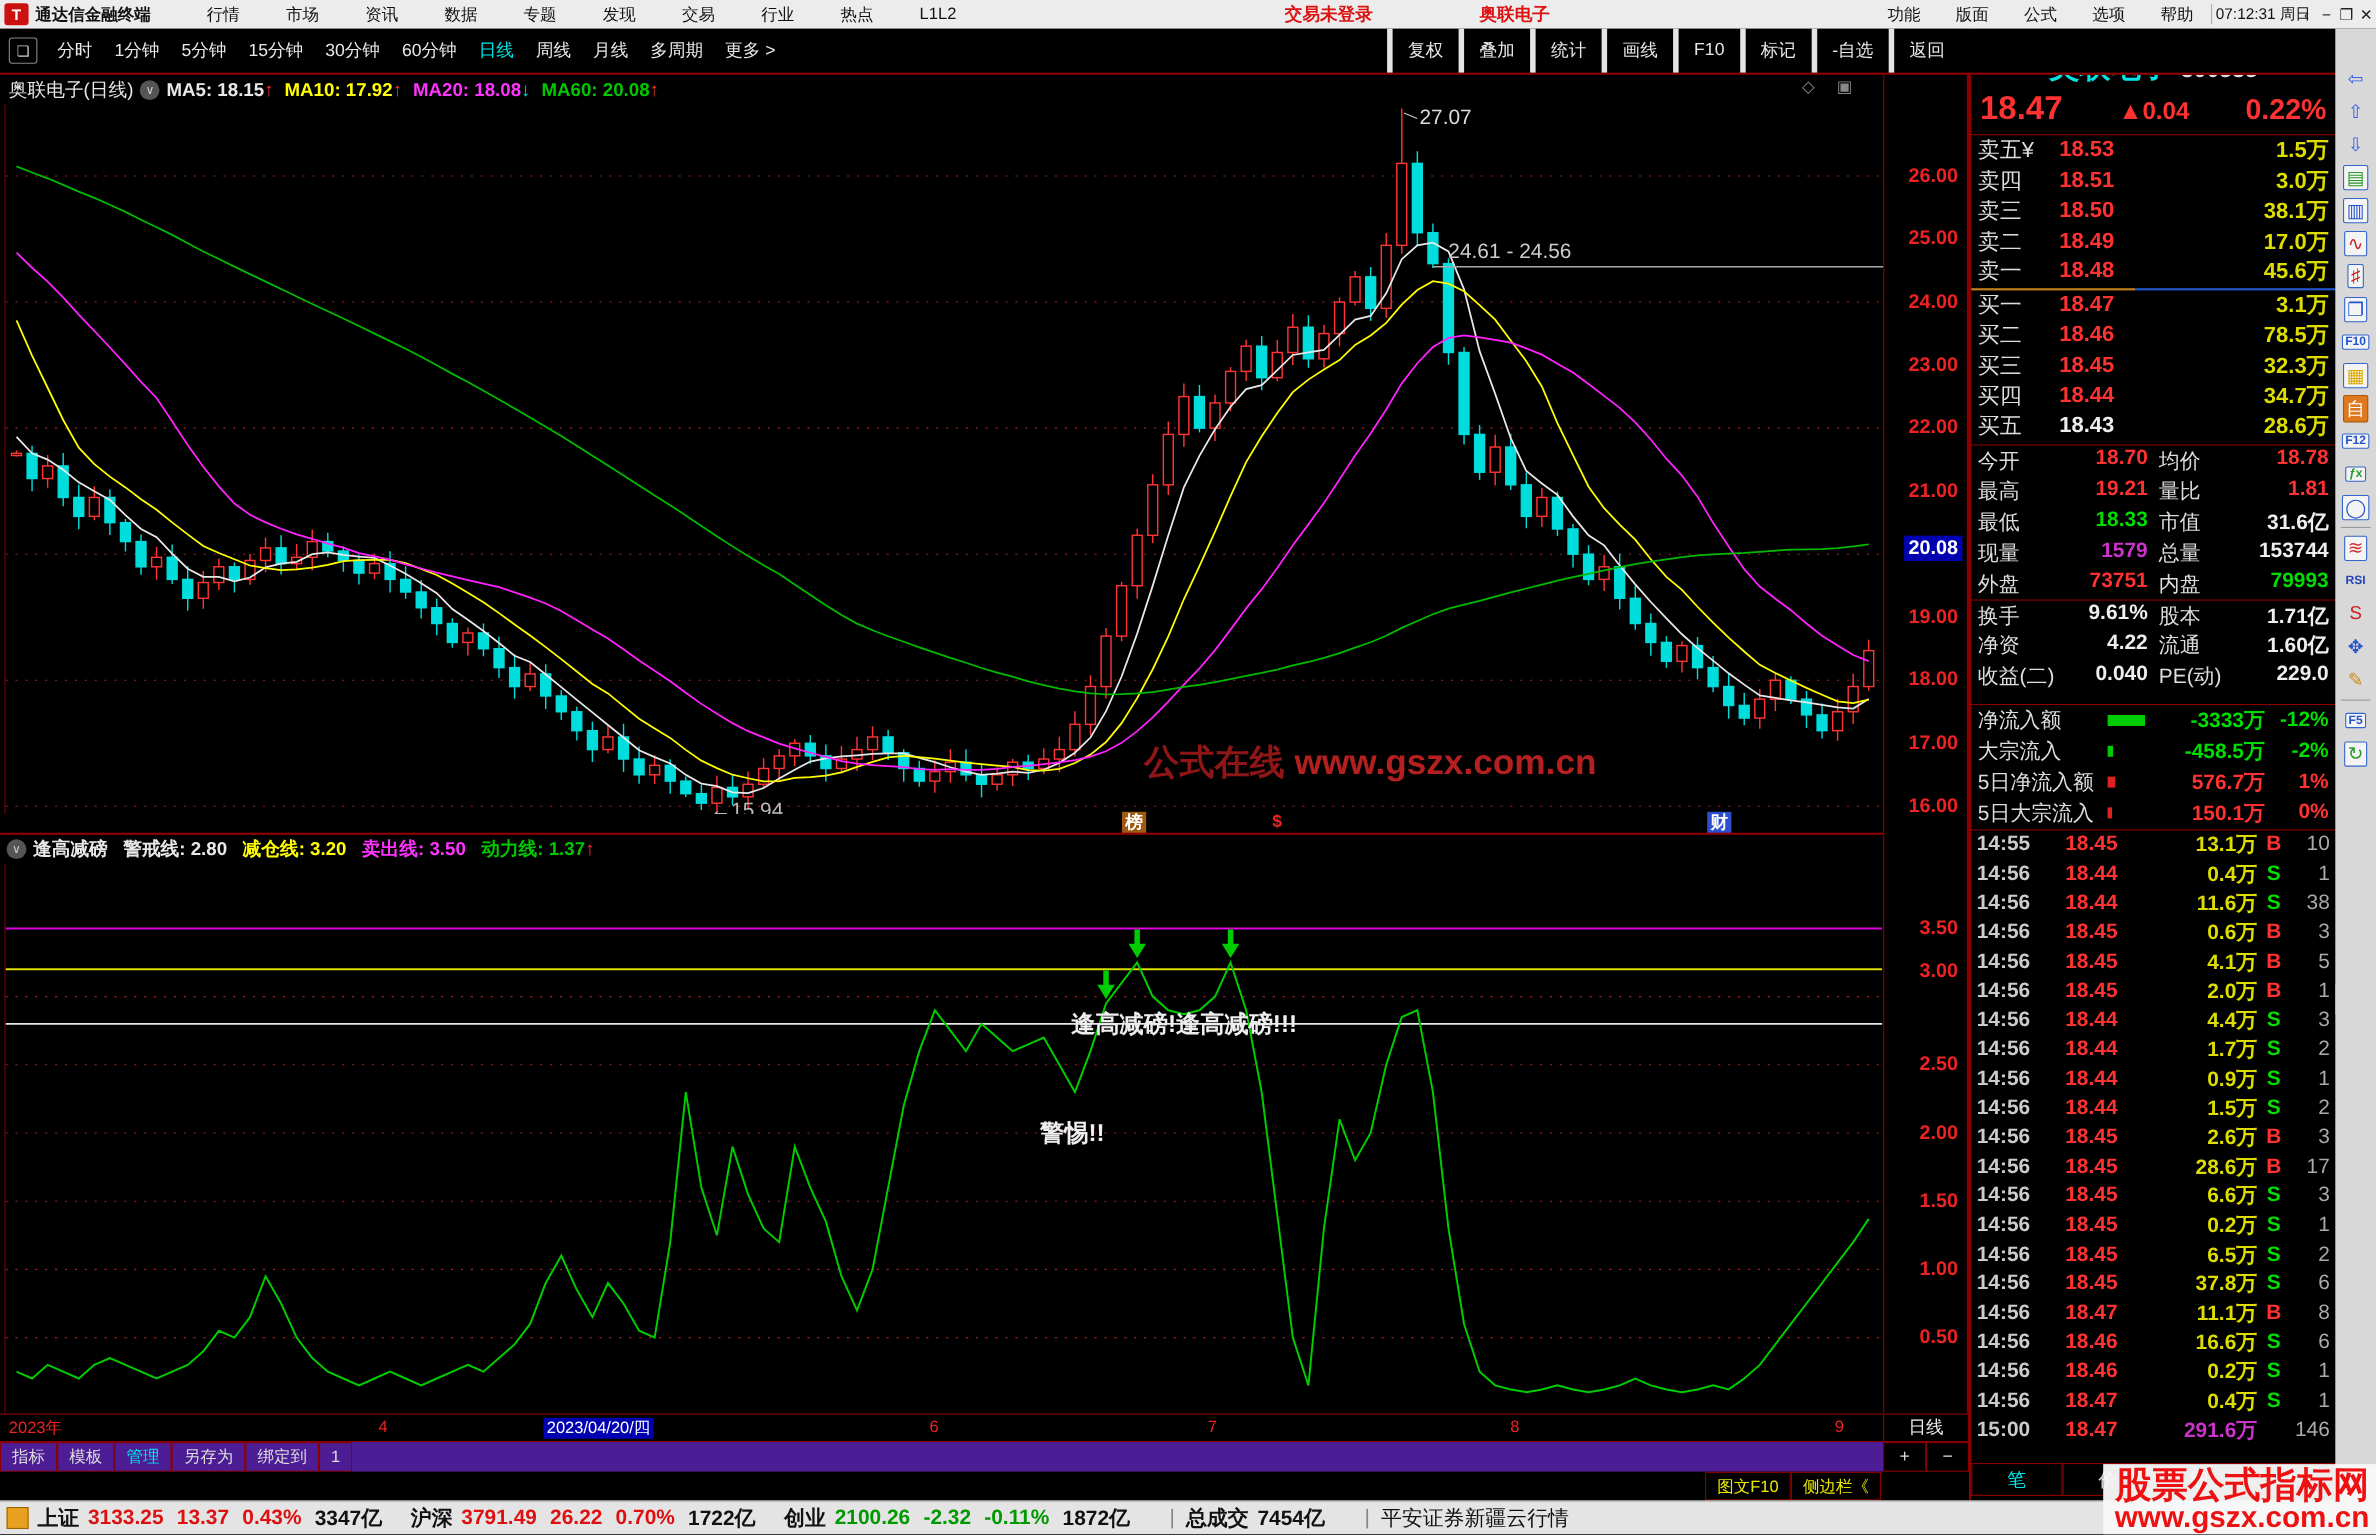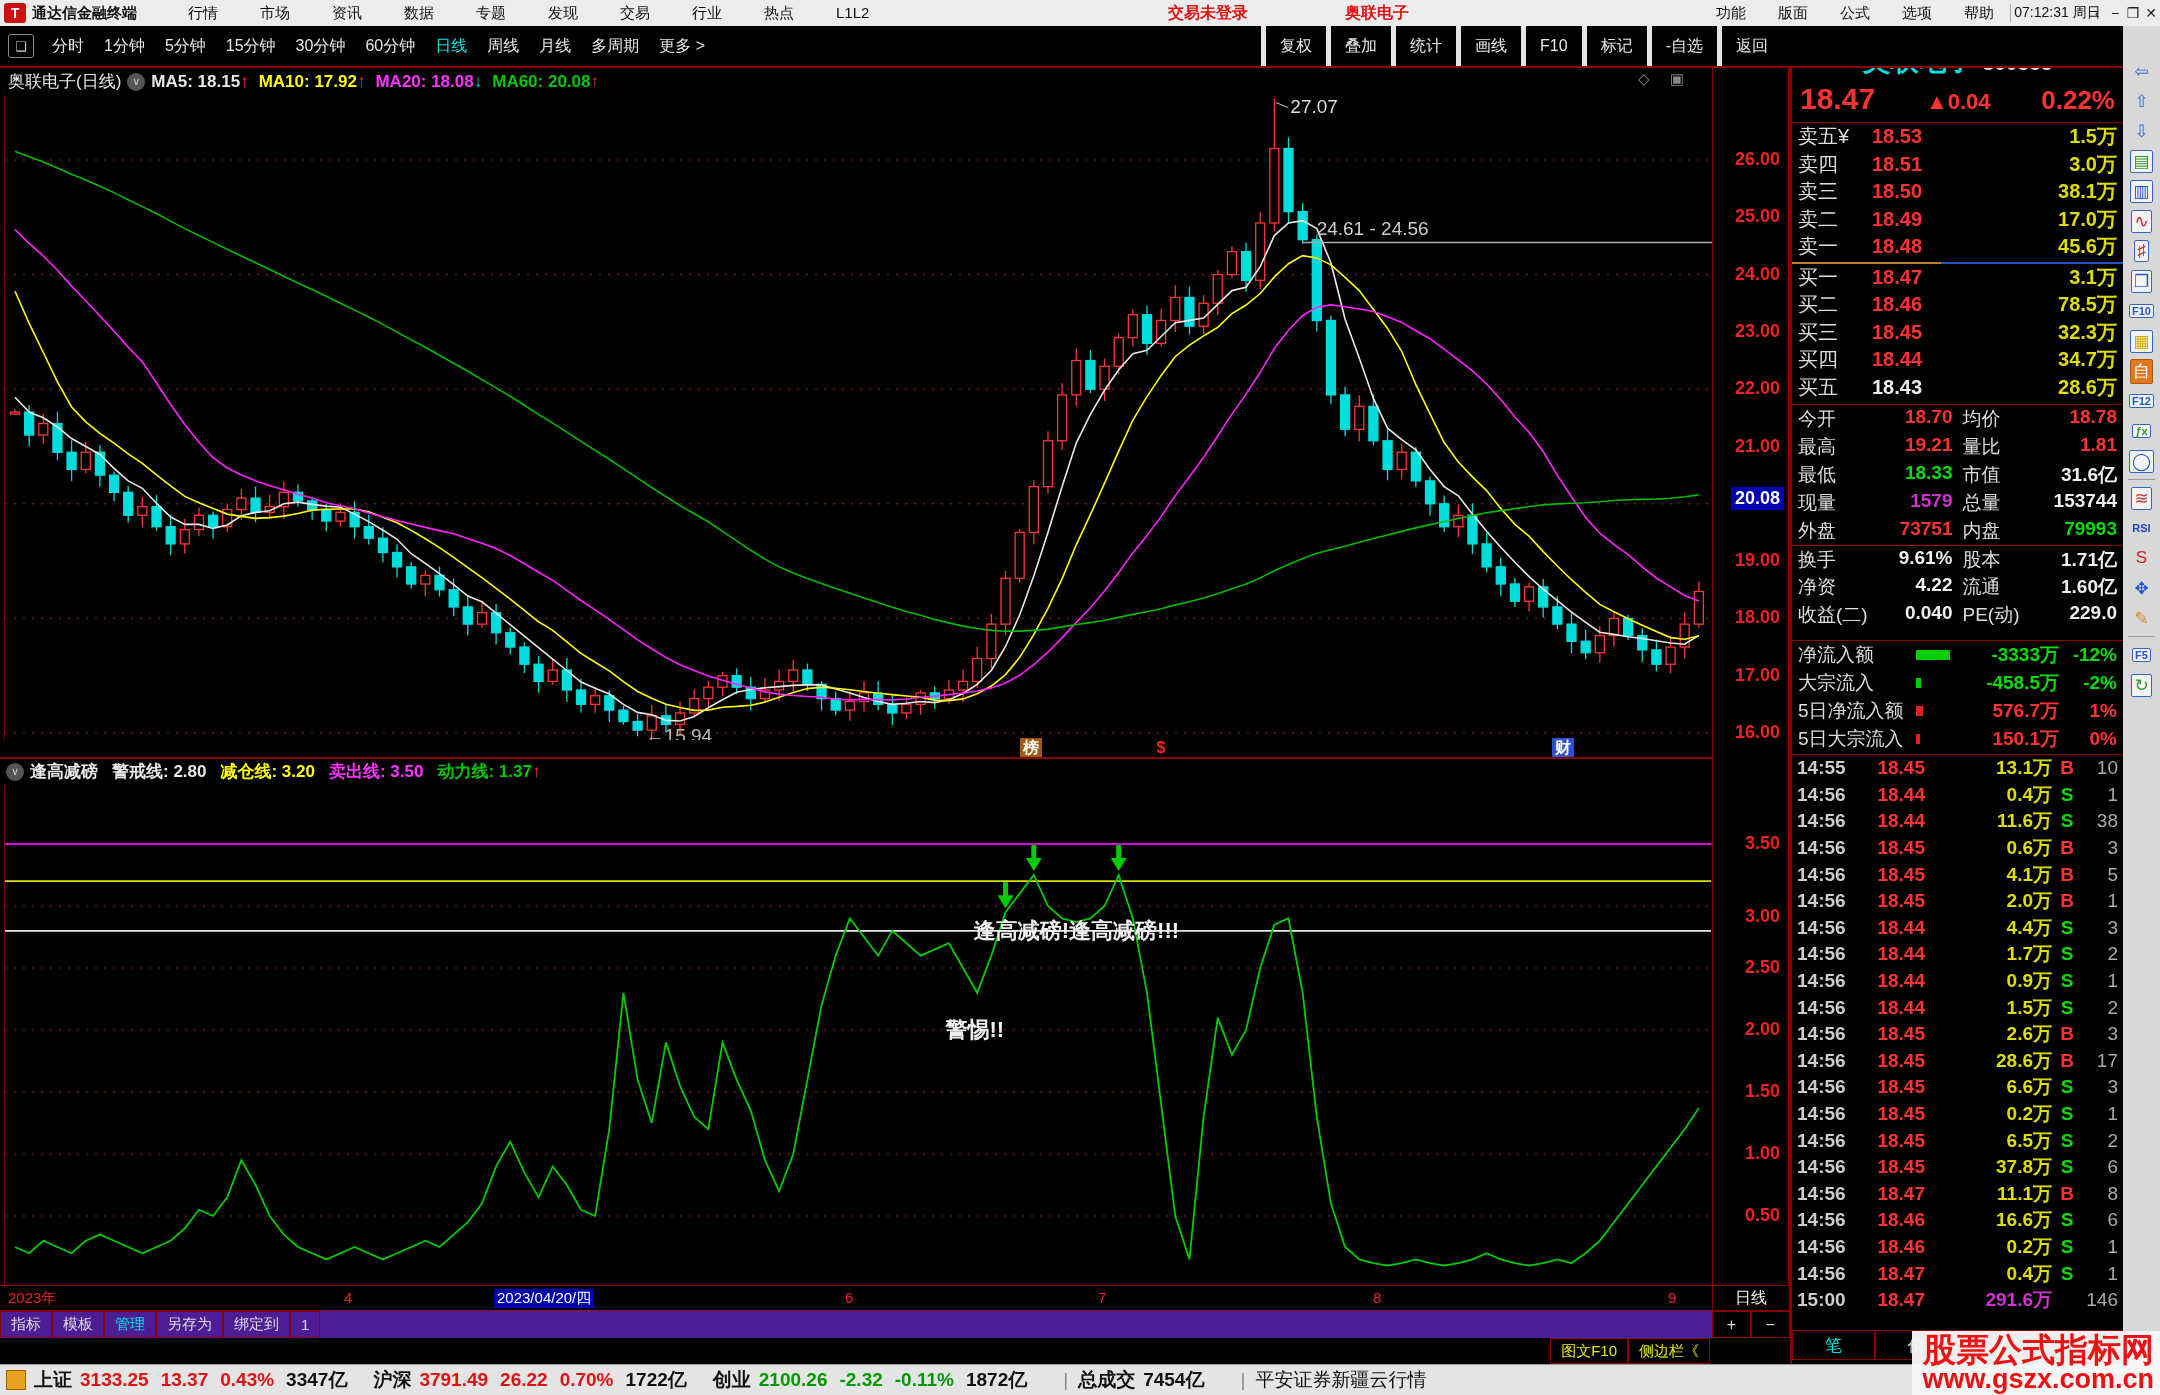--- a/index.html
+++ b/index.html
@@ -478,20 +478,23 @@
         <polyline points="10,302.2 24.15,317.1 38.3,322.8 52.45,332.0 66.6,343.5 80.75,351.5 94.9,359.5 109.05,373.3 123.2,385.9 137.35000000000002,393.3 151.5,408.2 165.65,422.0 179.8,429.4 193.95000000000002,429.4 208.1,433.4 222.25,430.0 236.4,420.8 250.55,417.4 264.70000000000005,415.7 278.85,408.8 293,407.1 307.15000000000003,409.4 321.3,411.1 335.45,412.2 349.6,419.1 363.75,426.6 377.90000000000003,435.2 392.05,444.3 406.2,458.7 420.35,468.4 434.5,478.7 448.65000000000003,489.6 462.8,501.1 476.95,506.8 491.1,518.2 505.25,529.7 519.4000000000001,541.2 533.5500000000001,552.6 547.7,564.1 561.85,575.5 576,587.0 590.15,593.3 604.3000000000001,599.0 618.45,609.4 632.6,617.4 646.75,619.7 660.9,625.4 675.0500000000001,626.0 689.2,621.4 703.35,612.8 717.5,604.8 731.65,597.3 745.8000000000001,594.5 759.95,592.7 774.1,591.6 788.25,590.4 802.4,589.9 816.5500000000001,589.9 830.7,593.9 844.85,597.9 859,602.5 873.15,606.5 887.3000000000001,609.4 901.45,608.2 915.6,606.5 929.75,607.6 943.9,604.8 958.0500000000001,598.5 972.2,589.3 986.35,575.5 1000.5,551.5 1014.65,520.0 1028.8000000000002,481.0 1042.95,437.4 1057.1000000000001,391.6 1071.25,348.1 1085.4,319.4 1099.55,295.3 1113.7,274.7 1127.8500000000001,258.7 1142,255.2 1156.15,241.5 1170.3,227.7 1184.45,225.4 1198.6000000000001,223.1 1212.75,209.4 1226.9,195.6 1241.05,192.2 1255.2,171.6 1269.3500000000001,140.6 1283.5,128.0 1297.65,125.6 1311.8,133.6 1325.95,168.0 1340.1000000000001,224.2 1354.25,263.1 1368.4,303.4 1382.55,333.2 1396.7,344.6 1410.8500000000001,354.9 1425,374.4 1439.15,391.6 1453.3,400.8 1467.45,419.1 1481.6000000000001,436.3 1495.75,452.3 1509.9,467.2 1524.05,481.6 1538.2,494.2 1552.3500000000001,505.6 1566.5,517.1 1580.65,527.4 1594.8,537.2 1608.95,539.4 1623.1000000000001,541.7 1637.25,543.5 1651.4,545.7 1665.55,548.0 1679.7,549.2 1693.8500000000001,540.4" fill="none" stroke="#e8e8e8" stroke-width="1.6"></polyline>
         <polyline points="10,196.2 24.15,228.3 38.3,257.5 52.45,286.8 66.6,312.0 80.75,326.9 94.9,338.3 109.05,348.1 123.2,358.9 137.35000000000002,368.4 151.5,379.9 165.65,390.8 179.8,401.4 193.95000000000002,407.7 208.1,413.4 222.25,419.1 236.4,421.4 250.55,423.4 264.70000000000005,422.6 278.85,421.1 293,418.5 307.15000000000003,415.1 321.3,414.2 335.45,414.0 349.6,414.0 363.75,416.8 377.90000000000003,422.3 392.05,427.7 406.2,435.4 420.35,443.8 434.5,452.6 448.65000000000003,462.4 462.8,472.7 476.95,482.7 491.1,493.3 505.25,504.2 519.4000000000001,515.4 533.5500000000001,526.8 547.7,535.4 561.85,546.9 576,558.4 590.15,567.2 604.3000000000001,575.8 618.45,586.7 632.6,596.5 646.75,603.3 660.9,609.3 675.0500000000001,612.5 689.2,615.4 703.35,615.1 717.5,612.2 731.65,611.4 745.8000000000001,610.2 759.95,607.1 774.1,602.2 788.25,597.6 802.4,593.6 816.5500000000001,592.2 830.7,593.3 844.85,594.7 859,596.5 873.15,598.2 887.3000000000001,599.6 901.45,601.0 915.6,602.2 929.75,605.1 943.9,605.6 958.0500000000001,603.9 972.2,598.7 986.35,591.0 1000.5,579.6 1014.65,562.4 1028.8000000000002,539.7 1042.95,513.4 1057.1000000000001,483.6 1071.25,449.8 1085.4,419.7 1099.55,388.2 1113.7,356.1 1127.8500000000001,325.1 1142,301.6 1156.15,280.4 1170.3,261.5 1184.45,250.1 1198.6000000000001,240.9 1212.75,232.3 1226.9,218.6 1241.05,210.0 1255.2,198.5 1269.3500000000001,181.9 1283.5,168.7 1297.65,160.6 1311.8,162.9 1325.95,169.8 1340.1000000000001,182.4 1354.25,195.6 1368.4,214.5 1382.55,233.4 1396.7,256.3 1410.8500000000001,289.6 1425,318.8 1439.15,347.5 1453.3,367.0 1467.45,381.9 1481.6000000000001,395.6 1495.75,413.4 1509.9,429.4 1524.05,441.2 1538.2,456.6 1552.3500000000001,471.0 1566.5,484.7 1580.65,497.3 1594.8,509.4 1608.95,516.8 1623.1000000000001,523.7 1637.25,530.3 1651.4,536.6 1665.55,542.6 1679.7,544.3 1693.8500000000001,541.0" fill="none" stroke="#ffff00" stroke-width="1.6"></polyline>
         <polyline points="10,134.6 24.15,148.4 38.3,161.0 52.45,175.3 66.6,191.1 80.75,205.7 94.9,220.9 109.05,236.3 123.2,252.1 137.35000000000002,266.8 151.5,288.0 165.65,309.5 179.8,329.4 193.95000000000002,347.2 208.1,362.7 222.25,373.0 236.4,379.9 250.55,385.7 264.70000000000005,390.8 278.85,394.8 293,399.2 307.15000000000003,402.9 321.3,407.8 335.45,410.8 349.6,413.7 363.75,418.0 377.90000000000003,421.8 392.05,425.6 406.2,429.0 420.35,432.4 434.5,435.6 448.65000000000003,438.7 462.8,443.5 476.95,448.3 491.1,453.6 505.25,460.5 519.4000000000001,468.8 533.5500000000001,477.3 547.7,485.4 561.85,495.3 576,505.5 590.15,514.8 604.3000000000001,524.3 618.45,534.7 632.6,544.9 646.75,553.8 660.9,562.4 675.0500000000001,569.7 689.2,575.4 703.35,581.0 717.5,585.3 731.65,589.3 745.8000000000001,593.0 759.95,596.9 774.1,599.3 788.25,600.5 802.4,601.5 816.5500000000001,602.3 830.7,604.3 844.85,604.9 859,604.3 873.15,604.8 887.3000000000001,604.9 901.45,604.0 915.6,602.2 929.75,601.3 943.9,599.6 958.0500000000001,598.0 972.2,596.0 986.35,592.9 1000.5,588.0 1014.65,580.3 1028.8000000000002,569.7 1042.95,557.2 1057.1000000000001,542.9 1071.25,527.4 1085.4,512.7 1099.55,496.0 1113.7,477.4 1127.8500000000001,458.1 1142,440.6 1156.15,421.4 1170.3,400.6 1184.45,381.7 1198.6000000000001,362.2 1212.75,341.0 1226.9,319.1 1241.05,299.1 1255.2,277.3 1269.3500000000001,253.5 1283.5,235.2 1297.65,220.5 1311.8,212.2 1325.95,209.9 1340.1000000000001,211.7 1354.25,214.0 1368.4,216.5 1382.55,221.7 1396.7,227.4 1410.8500000000001,235.7 1425,243.7 1439.15,254.1 1453.3,264.9 1467.45,275.8 1481.6000000000001,289.0 1495.75,304.5 1509.9,322.0 1524.05,337.3 1538.2,356.5 1552.3500000000001,380.3 1566.5,401.8 1580.65,422.4 1594.8,438.2 1608.95,449.3 1623.1000000000001,459.7 1637.25,471.8 1651.4,483.0 1665.55,491.9 1679.7,500.5 1693.8500000000001,506.0" fill="none" stroke="#ff22ff" stroke-width="1.6"></polyline>
         <polyline points="10,56.3 24.15,61.8 38.3,67.1 52.45,73.1 66.6,79.2 80.75,84.9 94.9,91.2 109.05,97.6 123.2,104.7 137.35000000000002,111.6 151.5,118.5 165.65,126.1 179.8,133.6 193.95000000000002,140.5 208.1,147.4 222.25,154.2 236.4,161.0 250.55,167.7 264.70000000000005,174.5 278.85,181.3 293,188.0 307.15000000000003,194.5 321.3,201.3 335.45,208.3 349.6,215.1 363.75,222.0 377.90000000000003,229.4 392.05,237.1 406.2,244.9 420.35,252.3 434.5,260.2 448.65000000000003,268.2 462.8,276.3 476.95,284.6 491.1,292.9 505.25,301.3 519.4000000000001,310.3 533.5500000000001,319.4 547.7,328.1 561.85,337.2 576,346.4 590.15,355.4 604.3000000000001,364.3 618.45,373.6 632.6,383.2 646.75,392.5 660.9,401.7 675.0500000000001,410.5 689.2,418.8 703.35,426.8 717.5,436.3 731.65,445.9 745.8000000000001,455.3 759.95,464.1 774.1,471.9 788.25,478.0 802.4,483.4 816.5500000000001,488.4 830.7,493.5 844.85,498.3 859,503.0 873.15,507.5 887.3000000000001,512.3 901.45,516.5 915.6,520.2 929.75,524.4 943.9,527.9 958.0500000000001,531.1 972.2,533.5 986.35,535.4 1000.5,536.3 1014.65,536.1 1028.8000000000002,535.4 1042.95,534.1 1057.1000000000001,531.9 1071.25,529.5 1085.4,527.6 1099.55,525.2 1113.7,522.4 1127.8500000000001,519.4 1142,516.8 1156.15,513.7 1170.3,509.9 1184.45,506.8 1198.6000000000001,503.1 1212.75,498.7 1226.9,493.7 1241.05,488.9 1255.2,482.9 1269.3500000000001,475.8 1283.5,469.5 1297.65,463.4 1311.8,458.3 1325.95,454.7 1340.1000000000001,451.3 1354.25,447.3 1368.4,443.6 1382.55,440.0 1396.7,436.4 1410.8500000000001,432.9 1425,429.6 1439.15,426.7 1453.3,423.5 1467.45,420.5 1481.6000000000001,417.8 1495.75,415.6 1509.9,413.6 1524.05,411.5 1538.2,409.9 1552.3500000000001,408.9 1566.5,408.3 1580.65,407.7 1594.8,406.7 1608.95,405.5 1623.1000000000001,404.7 1637.25,404.4 1651.4,404.1 1665.55,403.2 1679.7,401.8 1693.8500000000001,399.9" fill="none" stroke="#00bb00" stroke-width="1.6"></polyline>
         <line x1="1297.65" y1="147.51200000000006" x2="1708" y2="147.51200000000006" stroke="#aaa" stroke-width="1.5"></line>
         <text x="1311.65" y="139.51200000000006" fill="#ccc" font-size="19">24.61 - 24.56</text>
         <text x="1285.3500000000001" y="17.688999999999986" fill="#ddd" font-size="19">27.07</text>
         <line x1="1271.3500000000001" y1="7.688999999999986" x2="1283.3500000000001" y2="12.688999999999986" stroke="#ccc"></line>
         <text x="640.6" y="647.438" fill="#bbb" font-size="19">←15.94</text>
       </svg></div>
+  <div class="wm-mid">
+    <span>公式在线</span> <b>www.gszx.com.cn</b>
+  </div>
   <div class="badge" id="badge-rank">榜</div>
   <div class="badge" id="badge-money">$</div>
   <div class="badge" id="badge-fin">财</div>
 
   <div id="sub-header">
     <span class="circle-ic">∨</span>
     <span class="sh-item">逢高减磅</span>
     <span id="sh-items" style="display:flex">
         <span class="sh-item" style="color: rgb(232, 232, 232);">警戒线: 2.80</span>
         <span class="sh-item" style="color: rgb(255, 255, 0);">减仓线: 3.20</span>
@@ -528,21 +531,21 @@
       <div class="ylab" style="top: 252.9px;">23.00</div>
       <div class="ylab" style="top: 310.2px;">22.00</div>
       <div class="ylab" style="top: 367.5px;">21.00</div>
       <div class="ylab" style="top: 424.8px;">20.00</div>
       <div class="ylab" style="top: 482.1px;">19.00</div>
       <div class="ylab" style="top: 539.4px;">18.00</div>
       <div class="ylab" style="top: 596.7px;">17.00</div>
       <div class="ylab" style="top: 654px;">16.00</div>
       <div class="ylab-hl" style="top: 419.216px;">20.08</div>
       <div class="ylab" style="top: 765px;">3.50</div>
-      <div class="ylab" style="top: 838px;">3.00</div>
+      <div class="ylab" style="top: 804px;">3.00</div>
       <div class="ylab" style="top: 889px;">2.50</div>
       <div class="ylab" style="top: 951px;">2.00</div>
       <div class="ylab" style="top: 1013px;">1.50</div>
       <div class="ylab" style="top: 1075px;">1.00</div>
       <div class="ylab" style="top: 1137px;">0.50</div>
     </div>
   <div id="periodbox">日线</div>
   <div id="plusminus">
       <div class="pm-btn">+</div>
       <div class="pm-btn">−</div>

